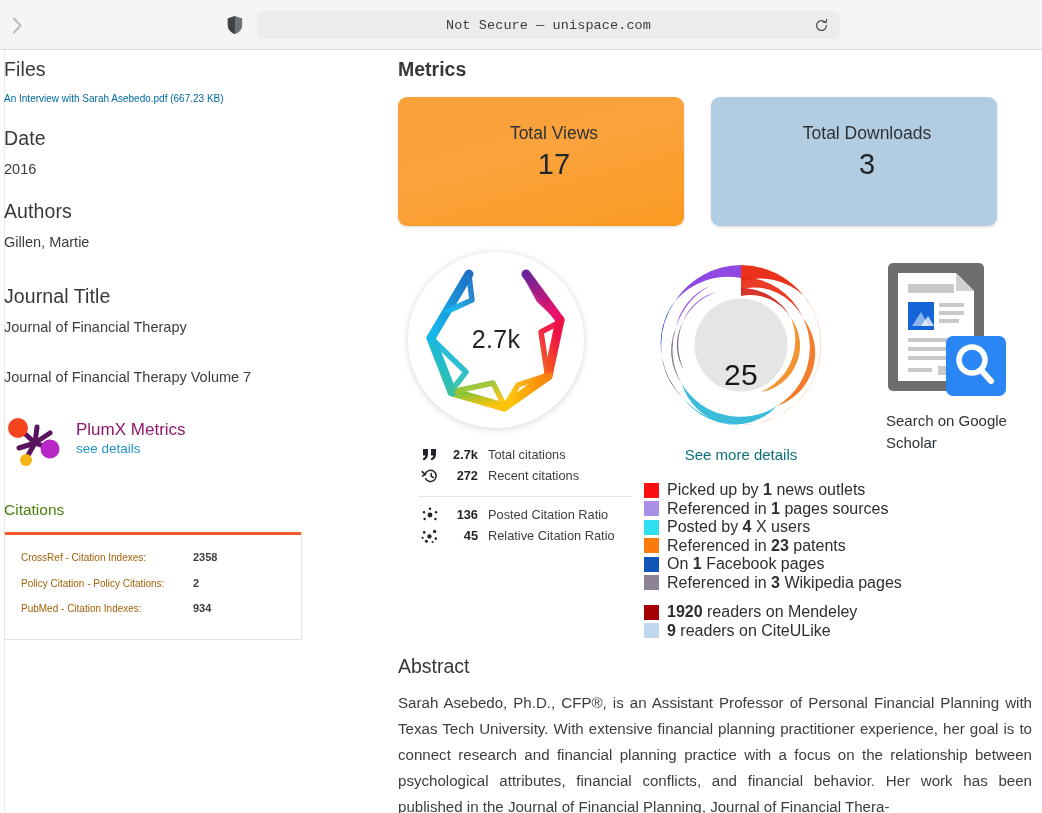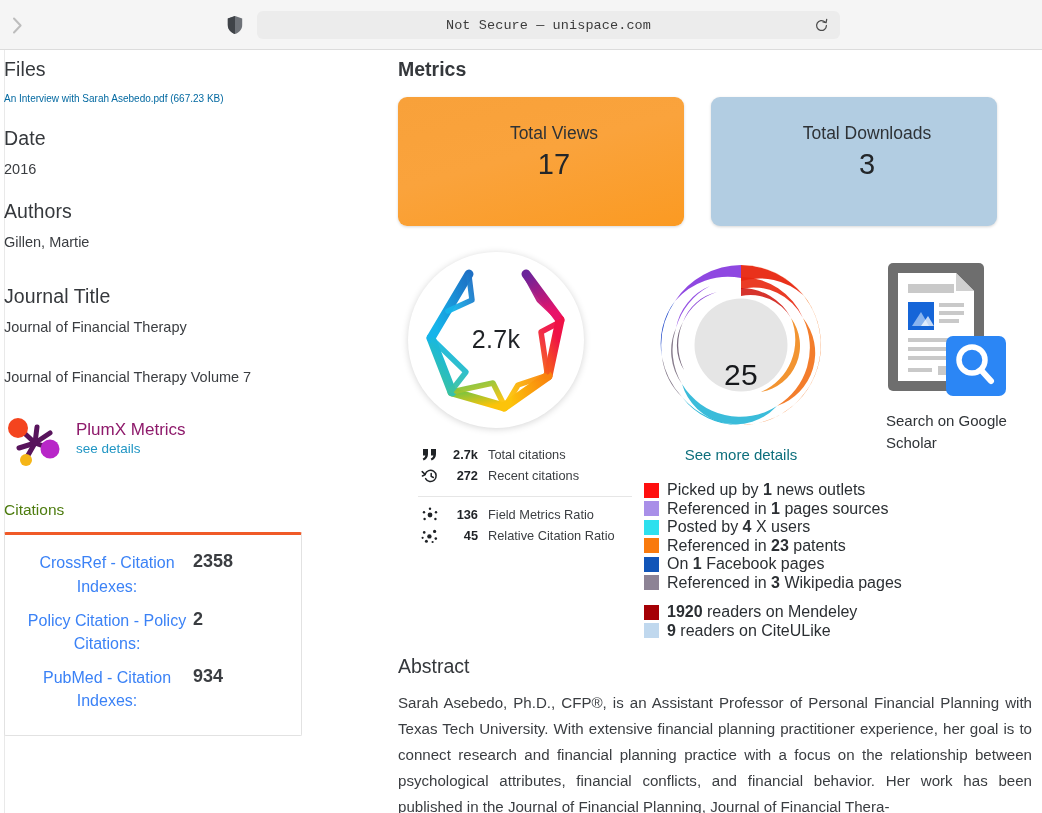--- a/index.html
+++ b/index.html
@@ -129,27 +129,26 @@
     background: #fff;
   }
   .cit-row {
     display: flex;
     align-items: flex-start;
     margin-bottom: 11px;
   }
   .cit-row:last-child { margin-bottom: 0; }
   .cit-name {
     width: 172px;
-    font-size: 16px;
-    color: #3b82f6;
+    font-size: 10px;
+    color: #a16207;
     line-height: 1.45;
-    text-align: center;
   }
   .cit-val {
-    font-size: 18px;
+    font-size: 11px;
     font-weight: bold;
     color: #3a3d41;
   }
 
   
   #main {
     position: absolute;
     left: 398px; top: 0;
     width: 644px;
   }
@@ -565,21 +564,21 @@
                 <svg width="18" height="16" viewBox="0 0 18 16" aria-hidden="true">
                   <circle cx="9" cy="8" r="2.4" fill="#1f2226"></circle>
                   <circle cx="9" cy="1.8" r="1.2" fill="#1f2226"></circle>
                   <circle cx="15" cy="5.2" r="1.2" fill="#1f2226"></circle>
                   <circle cx="14.4" cy="12" r="1.2" fill="#1f2226"></circle>
                   <circle cx="3.6" cy="12" r="1.2" fill="#1f2226"></circle>
                   <circle cx="3" cy="5.2" r="1.2" fill="#1f2226"></circle>
                 </svg>
               </span>
               <span class="dim-num">136</span>
-              <span class="dim-lbl">Field Metrics Ratio</span>
+              <span class="dim-lbl">Posted Citation Ratio</span>
             </div>
             <div class="dim-row">
               <span class="dim-icon">
                 <svg width="18" height="16" viewBox="0 0 18 16" aria-hidden="true">
                   <circle cx="8.4" cy="8.4" r="2.2" fill="#1f2226"></circle>
                   <circle cx="13.6" cy="3.4" r="1.6" fill="#1f2226"></circle>
                   <circle cx="3.2" cy="4.4" r="1.3" fill="#1f2226"></circle>
                   <circle cx="14.8" cy="10.6" r="1.3" fill="#1f2226"></circle>
                   <circle cx="5.4" cy="13.2" r="1.5" fill="#1f2226"></circle>
                   <circle cx="11.6" cy="14" r="1.1" fill="#1f2226"></circle>

